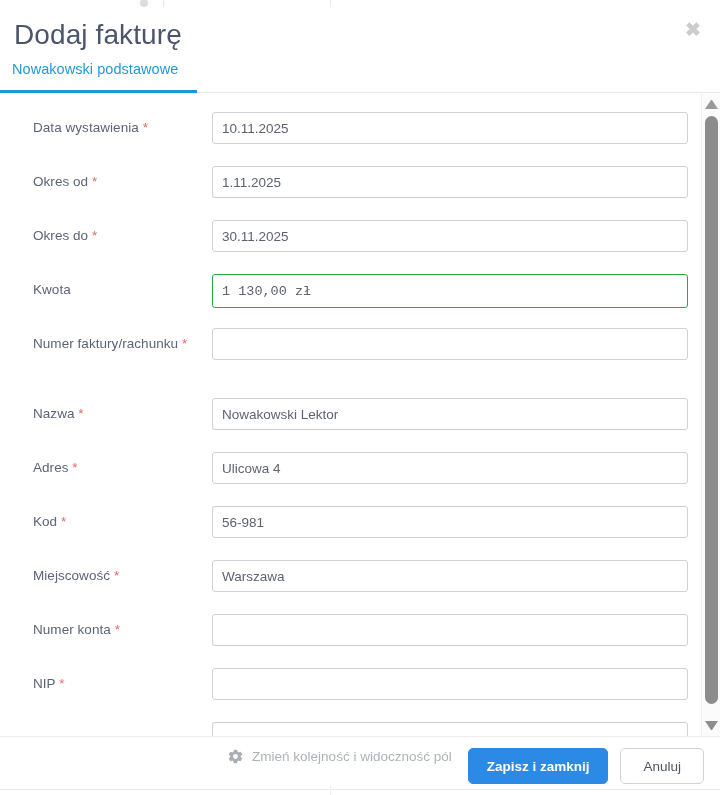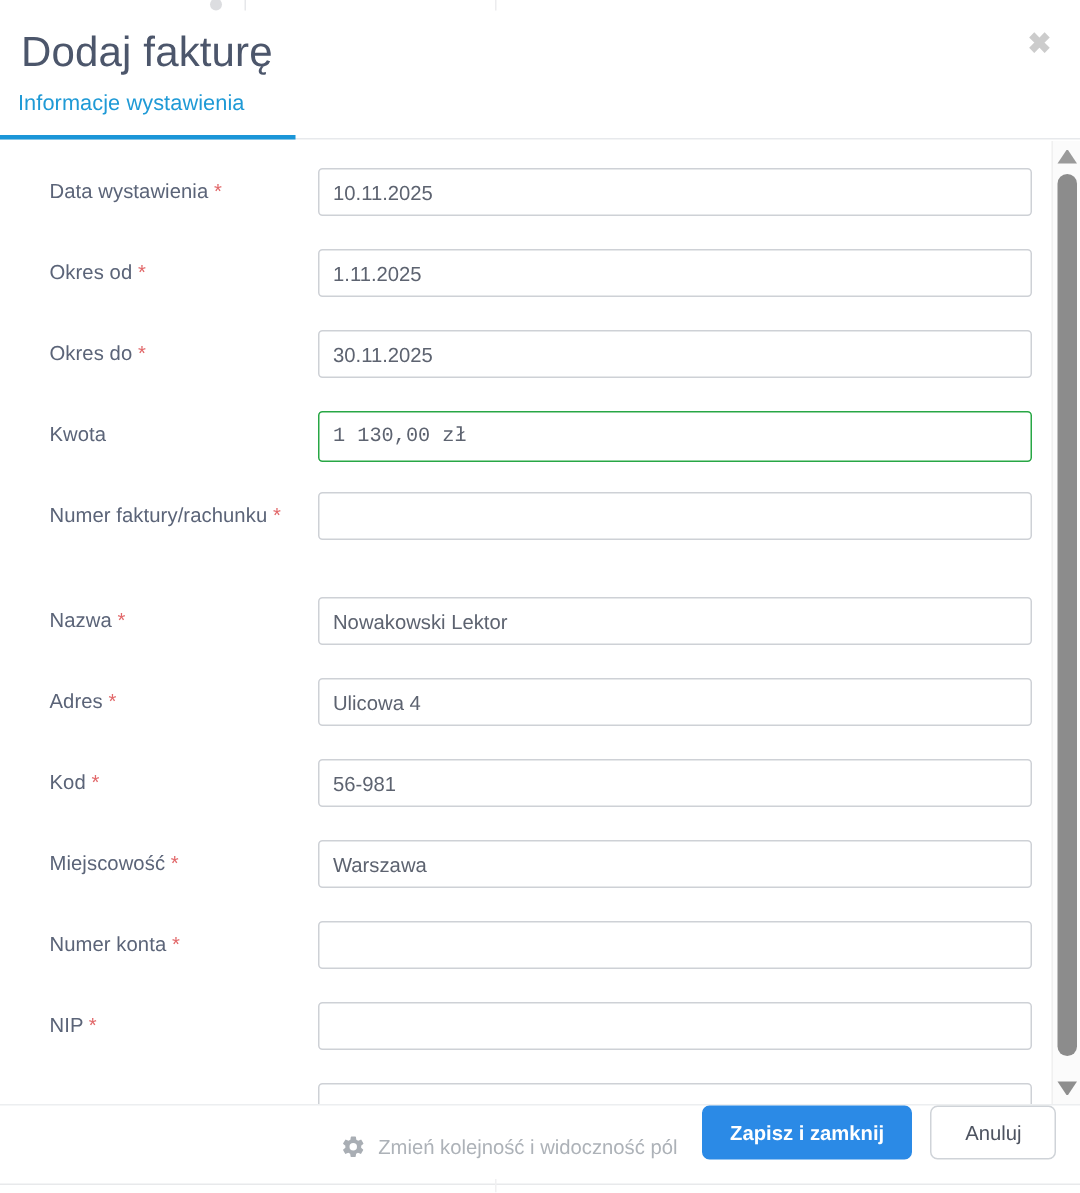--- a/index.html
+++ b/index.html
@@ -215,23 +215,23 @@
     left: 0;
     top: 727px;
     width: 720px;
     height: 59px;
     background: #ffffff;
     border-top: 1px solid #eceef0;
   }
   .footer-inner {
     position: absolute;
     right: 16px;
-    top: 0;
+    top: 11px;
     display: flex;
-    align-items: flex-end;
+    align-items: flex-start;
     gap: 12px;
   }
   .field-order-link {
     display: flex;
     align-items: center;
     gap: 8px;
     color: #adb2b8;
     font-size: 13.5px;
     cursor: pointer;
     margin-right: 4px;
@@ -290,21 +290,21 @@
   </div>
 
   <div class="modal">
 
     <div class="modal-header">
       <div class="modal-title">Dodaj fakturę</div>
       <div class="close-btn">✖</div>
     </div>
 
     <div class="tabs">
-      <div class="tab">Informacje wystawienia</div>
+      <div class="tab">Nowakowski podstawowe</div>
       <div class="tab-underline"></div>
     </div>
 
     <div class="form-scroll-area">
       <div class="form-inner" id="form-inner">
           <div class="field-row row-h54">
             <div class="field-label">Data wystawienia <span class="req">*</span></div>
             <input type="text" class="field-input" placeholder="" value="10.11.2025" style="">
           </div>
           <div class="field-row row-h54">

